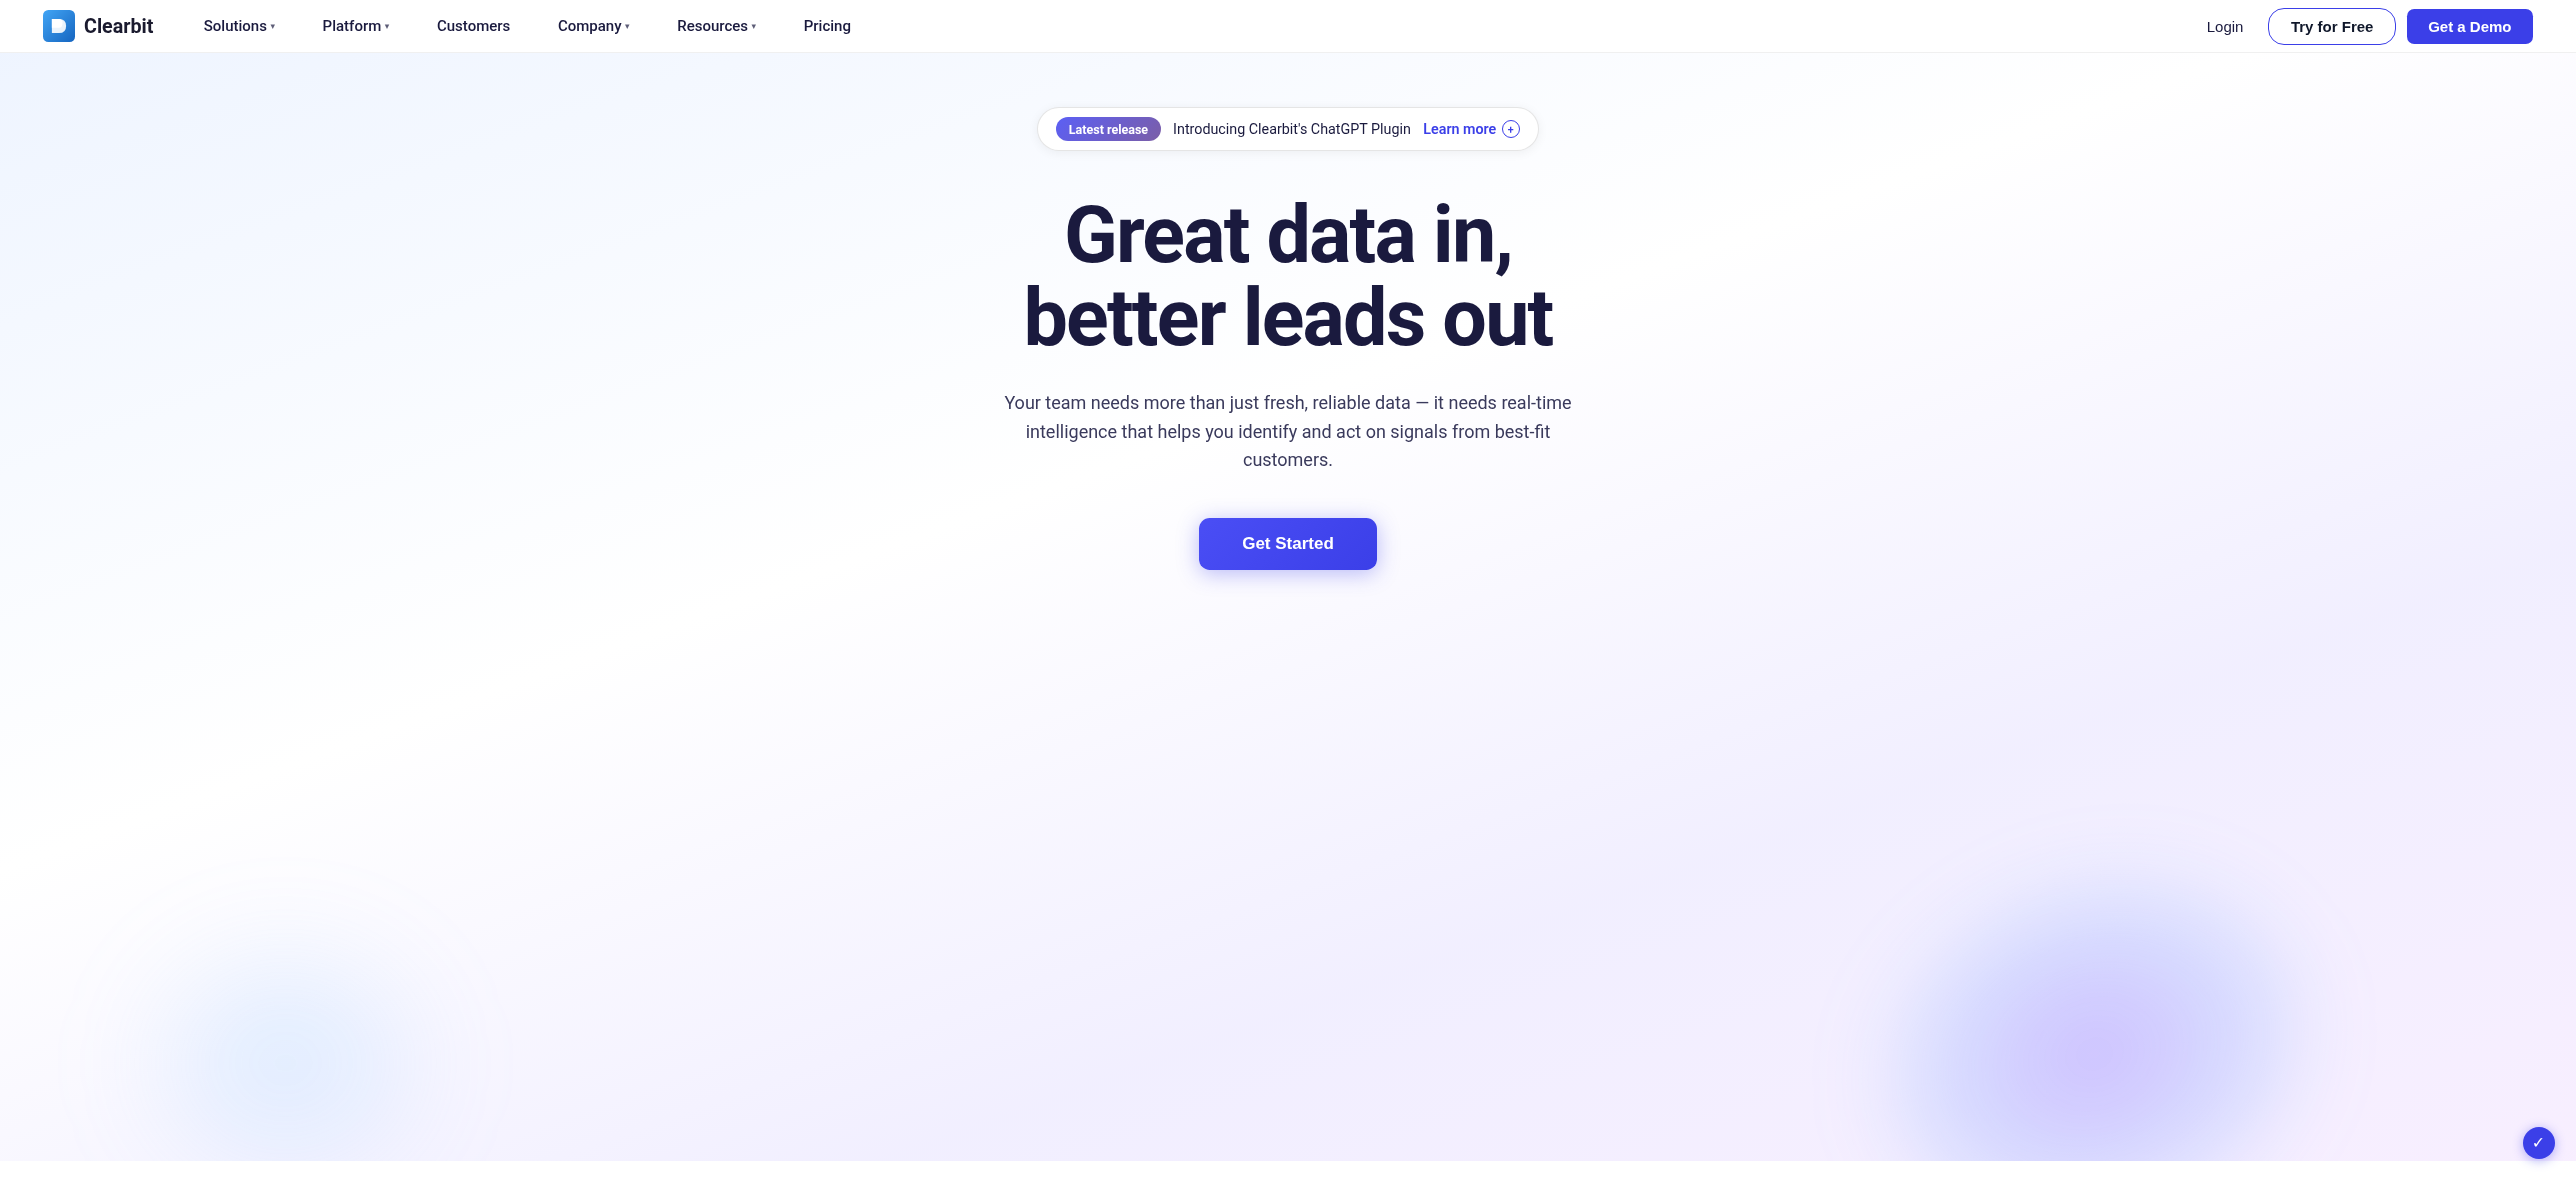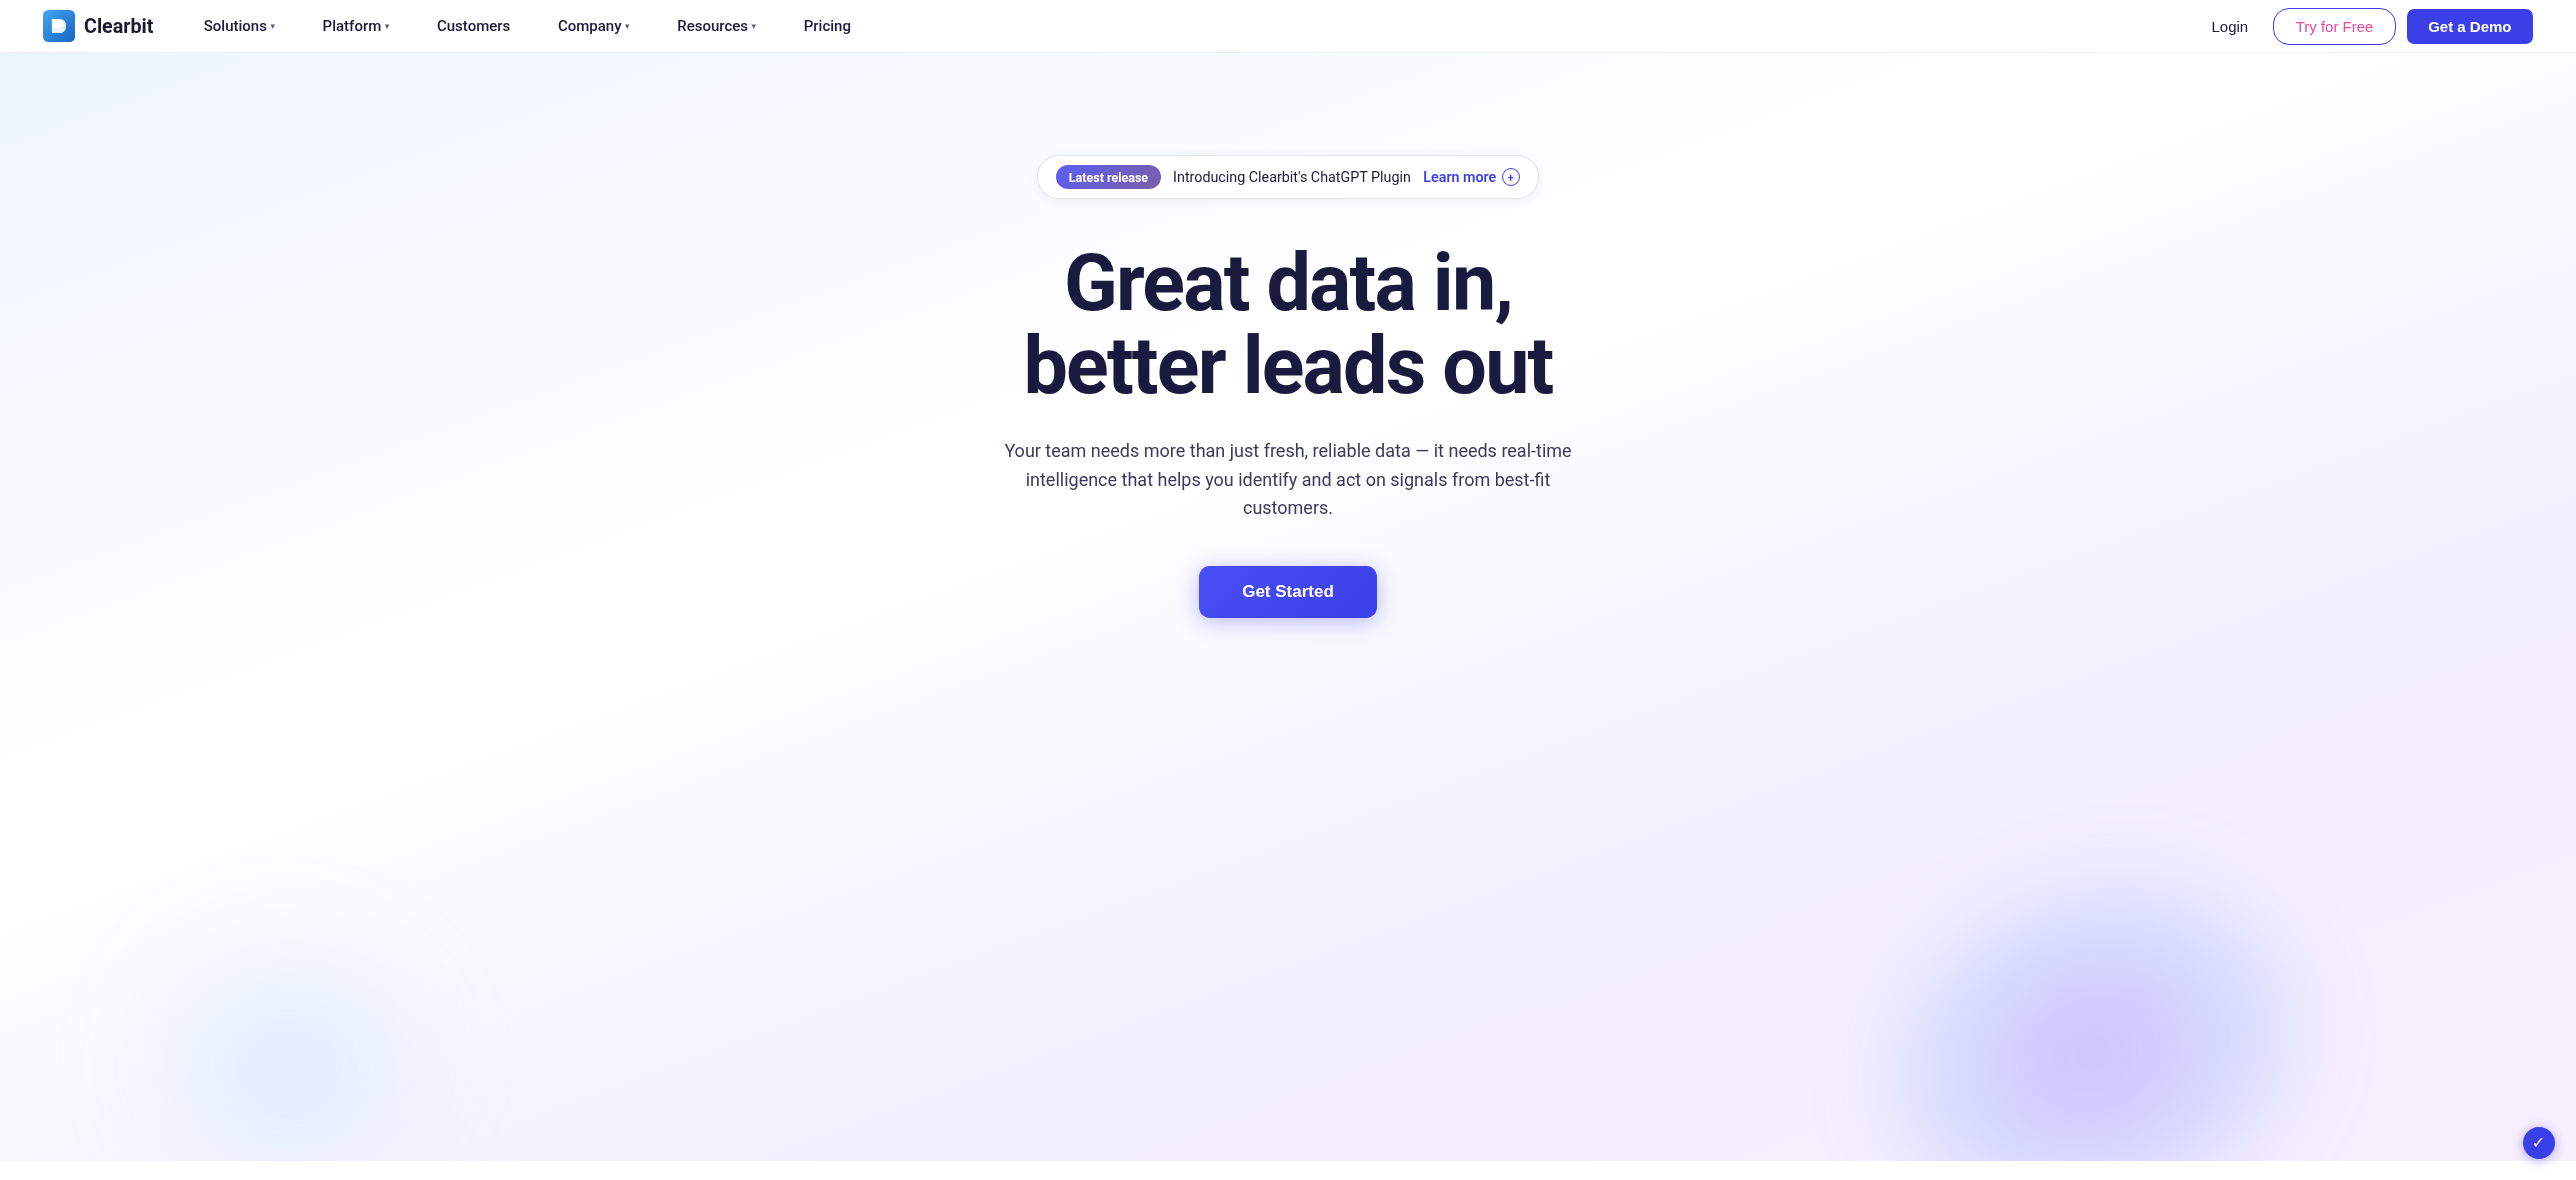--- a/index.html
+++ b/index.html
@@ -92,22 +92,22 @@
       cursor: pointer;
       padding: 7.2px 14.3px;
       border-radius: 7.2px;
       border: none;
       background: transparent;
       transition: background 0.15s;
     }
 
     .btn-try-free {
       font-size: 15px;
-      color: #ec4899;
-      font-weight: 400;
+      color: #0f172a;
+      font-weight: 700;
       cursor: pointer;
       padding: 9px 21.5px;
       border-radius: 16px;
       border: 1.8px solid #3b3fe8;
       background: transparent;
       transition: all 0.15s;
     }
 
     .btn-get-demo {
       font-size: 15px;
@@ -143,21 +143,20 @@
     .announcement-bar {
       display: flex;
       align-items: center;
       gap: 12.5px;
       background: #ffffff;
       border: 0.9px solid rgba(0,0,0,0.1);
       border-radius: 89px;
       padding: 9px 18px;
       margin-bottom: 43px;
       box-shadow: 0 1.8px 10.7px rgba(0,0,0,0.06);
-      margin-top: 48px;
     }
 
     .latest-release-badge {
       background: linear-gradient(135deg, #5b5ff5, #7b5ea7);
       color: #ffffff;
       font-size: 12.5px;
       font-weight: 700;
       padding: 4.5px 12.5px;
       border-radius: 89px;
     }

